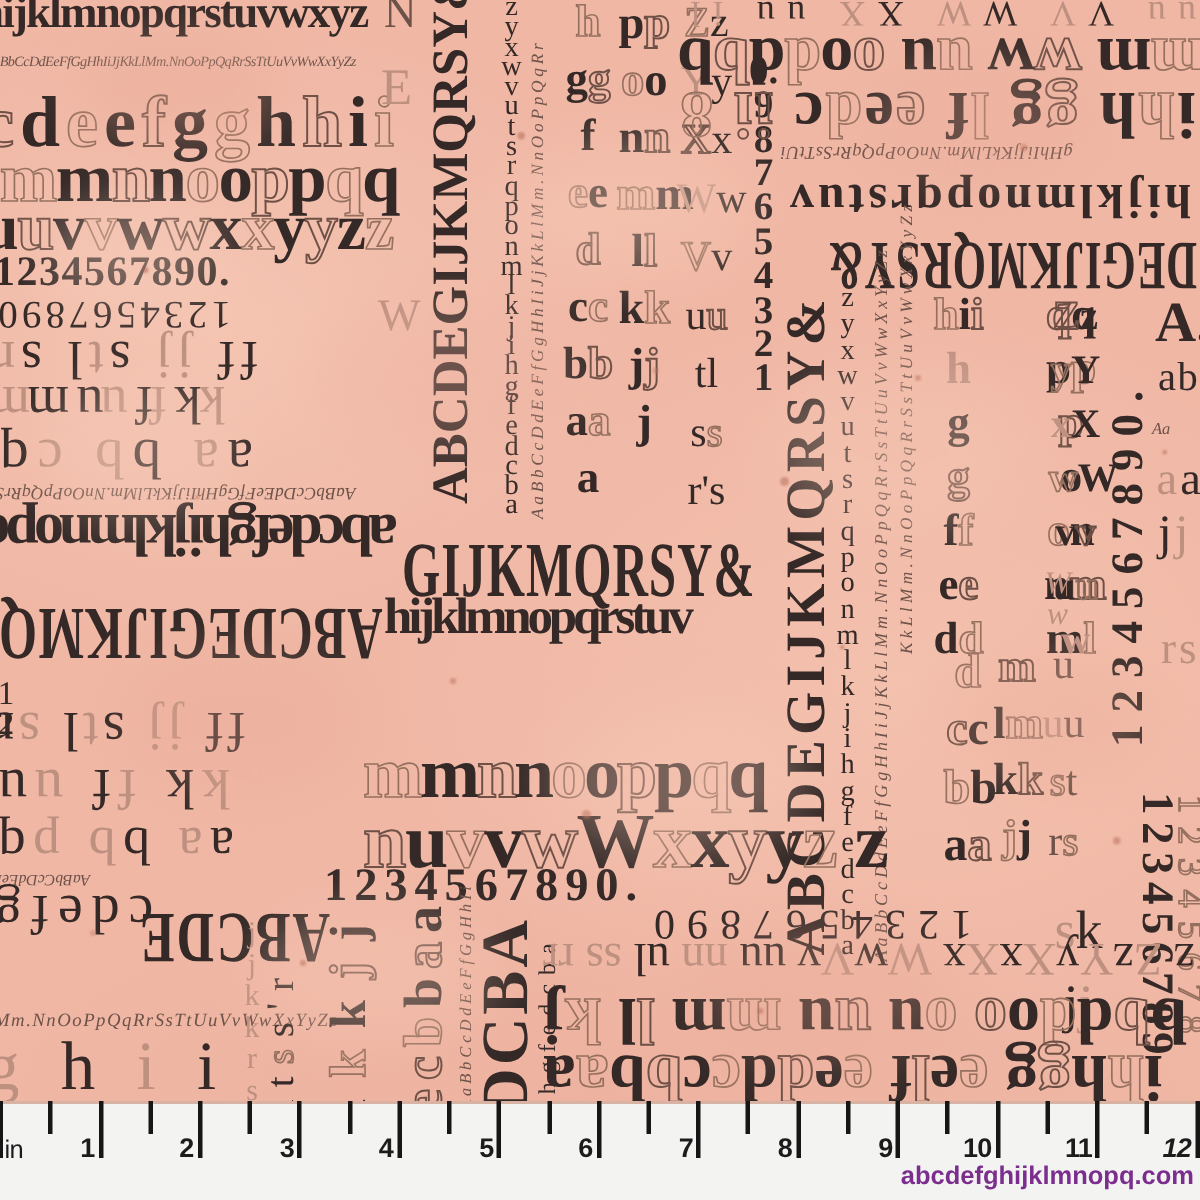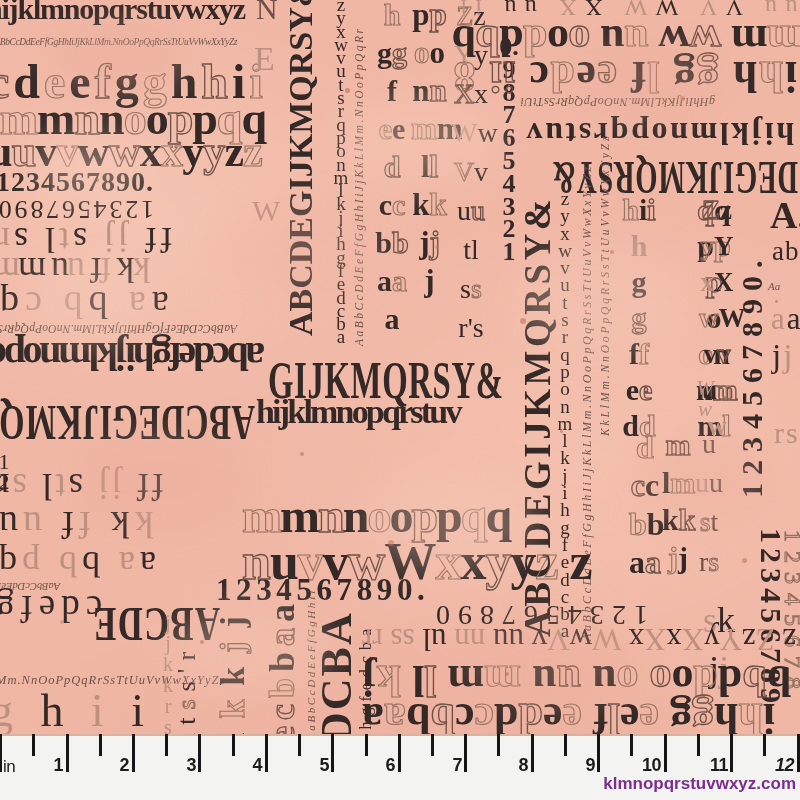--- a/index.html
+++ b/index.html
@@ -284,14 +284,14 @@
 
 <div class="tlab" style="right:139px;">10</div>
 
 <div class="tlab" style="right:72px;">11</div>
 
 <div class="tlab" style="right:6px;font-style:italic;">12</div>
 
 <div class="tlab" style="left:3px;font-weight:normal;font-size:17px;top:23px;">in</div>
 
 
-<div style="position:absolute;right:4px;top:40px;font-size:17px;font-weight:bold;color:#7b2e8e;font-family:'Liberation Sans',sans-serif;">klmnopqrstuvwxyz.com</div>
+<div style="position:absolute;right:4px;top:40px;font-size:17px;font-weight:bold;color:#7b2e8e;font-family:'Liberation Sans',sans-serif;">abcdefghijklmnopq.com</div>
 </div>
 </div>
 </body></html>

